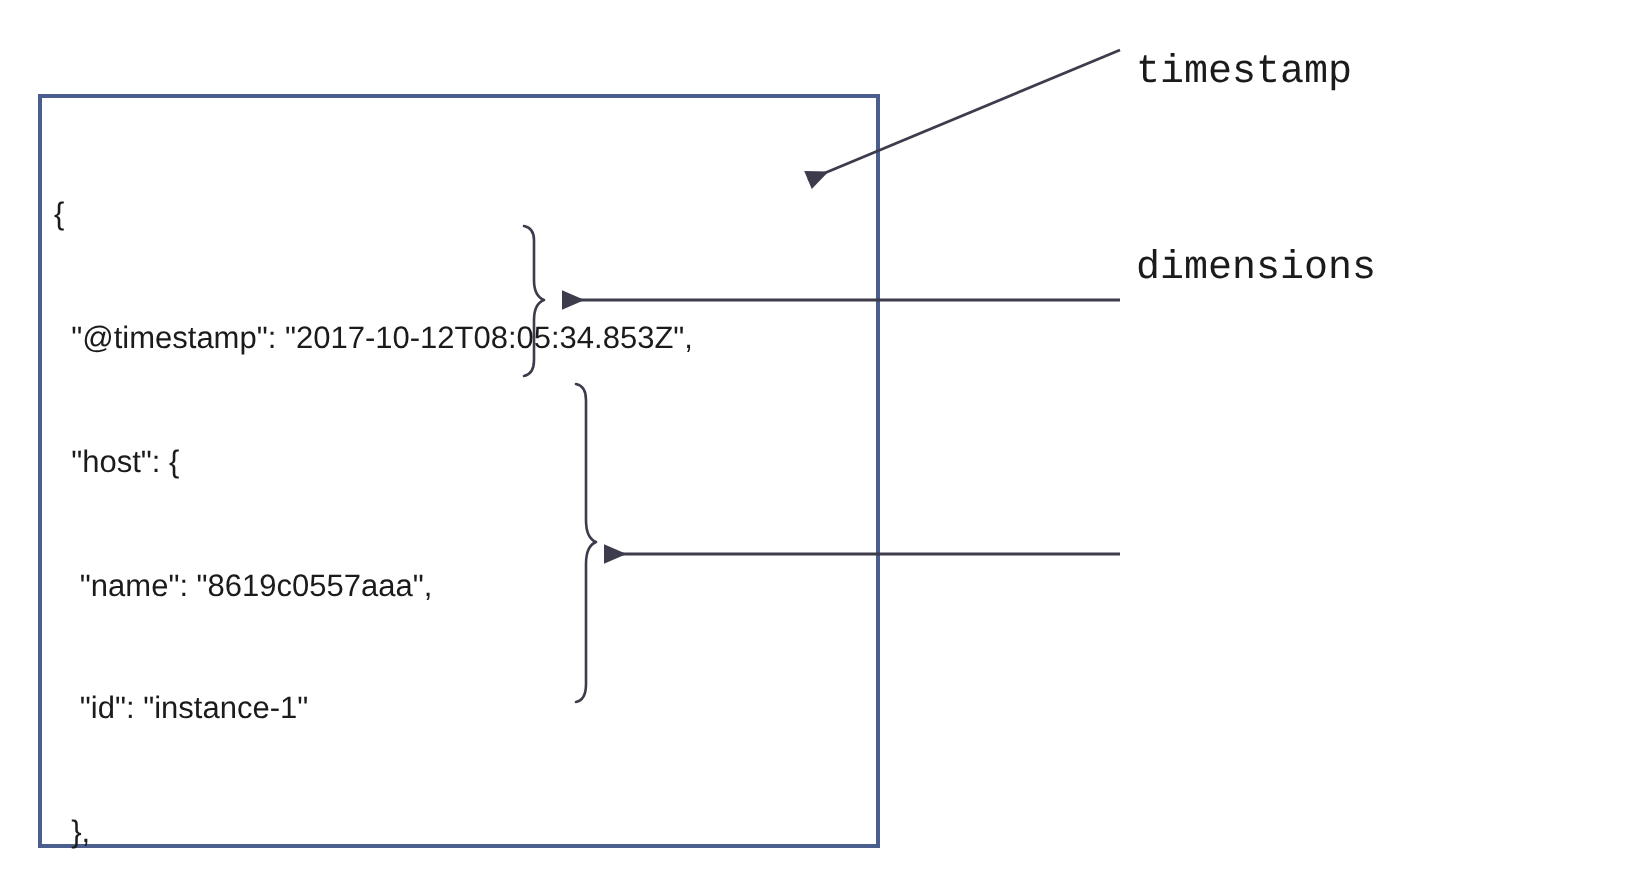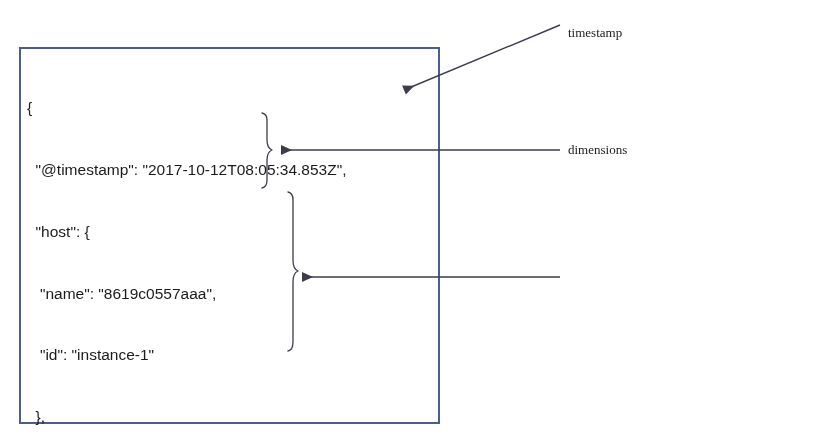--- a/index.html
+++ b/index.html
@@ -41,27 +41,27 @@
   }
   .jline {
     display: block;
     height: 20.6px;
     white-space: pre;
   }
 
   
   .anno-label {
     position: absolute;
-    font-family: Liberation Serif, serif;
-    font-size: 13px;
+    font-family: Liberation Mono, monospace;
+    font-size: 20px;
     color: #1b1b1b;
     white-space: nowrap;
   }
   #label-timestamp { left: 568px; top: 25px; }
-  #label-dimensions { left: 568px; top: 142px; text-align: center; }
+  #label-dimensions { left: 568px; top: 123px; text-align: center; }
   #label-metric { left: 568px; top: 267px; }
 
   
   #overlay {
     position: absolute;
     left: 0;
     top: 0;
     width: 817px;
     height: 437px;
     pointer-events: none;

